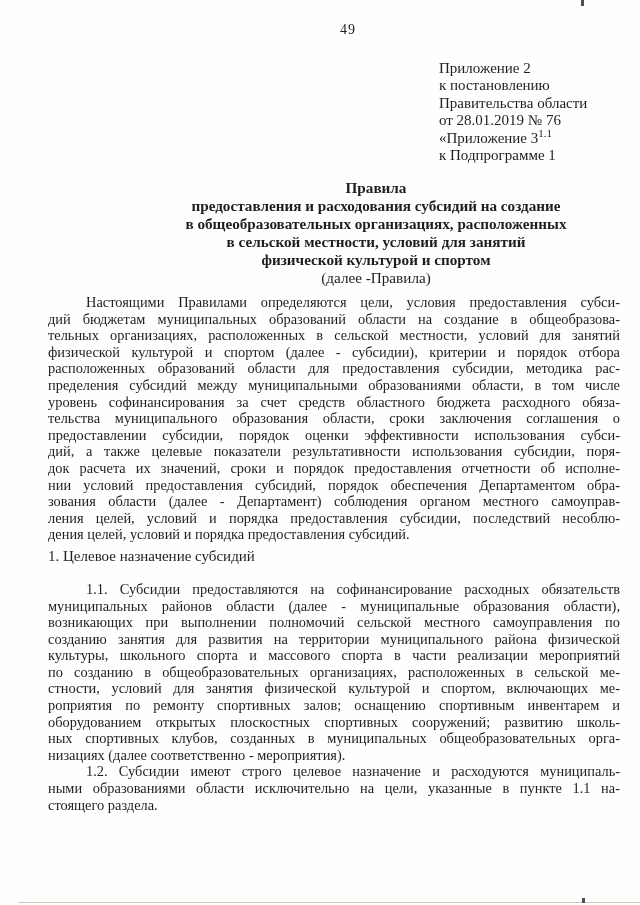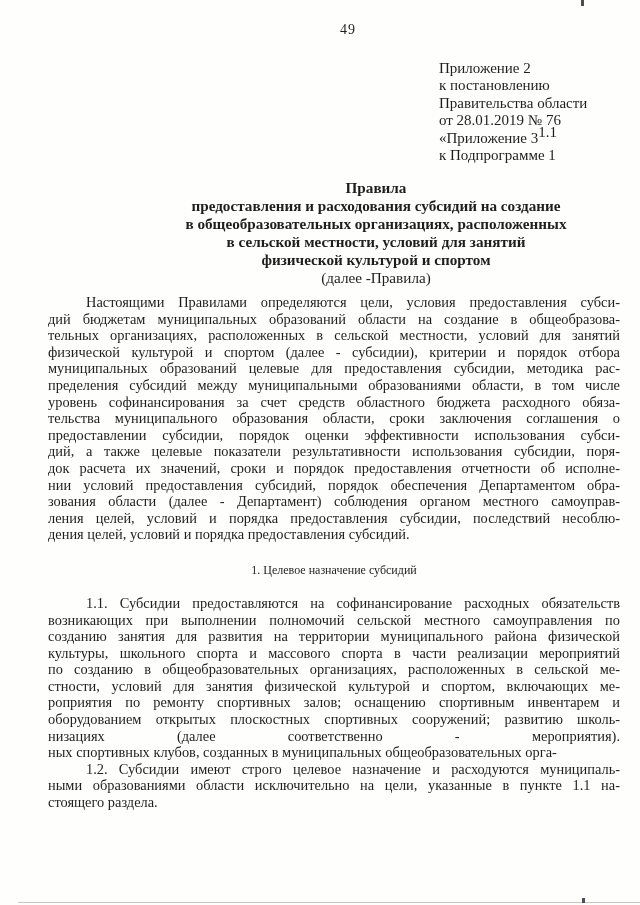--- a/index.html
+++ b/index.html
@@ -27,21 +27,21 @@
     padding-left: 28px;
   }
   .appendix {
     position: absolute;
     top: 60px;
     left: 439px;
     font-size: 15px;
     line-height: 17.4px;
   }
   .appendix sup {
-    font-size: 15px;
+    font-size: 11px;
     line-height: 0;
     vertical-align: super;
   }
   .titleblock {
     position: absolute;
     top: 179px;
     left: 16px;
     width: 640px;
     text-align: center;
     font-size: 15.2px;
@@ -69,24 +69,24 @@
     text-align: justify;
     text-align-last: justify;
   }
   .para .line:first-child {
     text-indent: 38px;
   }
   .para .line:last-child {
     text-align-last: left;
   }
   .section-heading {
-    margin-top: 19px;
+    margin-top: 5px;
     margin-bottom: 16px;
-    text-align: center;
-    font-size: 12px;
+    text-align: left;
+    font-size: 15px;
     line-height: 17px;
   }
   .scan-tick-top {
     position: absolute;
     left: 581px;
     top: 0;
     width: 3px;
     height: 6px;
     background: #4a4f55;
   }
@@ -137,44 +137,45 @@
       </div>
     <div class="subtitle">(далее -Правила)</div>
   </div>
 
   <div class="content">
     <div class="para">
         <div class="line">Настоящими Правилами определяются цели, условия предоставления субси-</div>
         <div class="line">дий бюджетам муниципальных образований области на создание в общеобразова-</div>
         <div class="line">тельных организациях, расположенных в сельской местности, условий для занятий</div>
         <div class="line">физической культурой и спортом (далее - субсидии), критерии и порядок отбора</div>
-        <div class="line">муниципальных образований целевые для предоставления субсидии, методика рас-</div>
+        <div class="line">расположенных образований области для предоставления субсидии, методика рас-</div>
         <div class="line">пределения субсидий между муниципальными образованиями области, в том числе</div>
         <div class="line">уровень софинансирования за счет средств областного бюджета расходного обяза-</div>
         <div class="line">тельства муниципального образования области, сроки заключения соглашения о</div>
         <div class="line">предоставлении субсидии, порядок оценки эффективности использования субси-</div>
         <div class="line">дий, а также целевые показатели результативности использования субсидии, поря-</div>
         <div class="line">док расчета их значений, сроки и порядок предоставления отчетности об исполне-</div>
         <div class="line">нии условий предоставления субсидий, порядок обеспечения Департаментом обра-</div>
         <div class="line">зования области (далее - Департамент) соблюдения органом местного самоуправ-</div>
         <div class="line">ления целей, условий и порядка предоставления субсидии, последствий несоблю-</div>
         <div class="line">дения целей, условий и порядка предоставления субсидий.</div>
       </div>
     <div class="section-heading">1. Целевое назначение субсидий</div>
     <div class="para">
         <div class="line">1.1. Субсидии предоставляются на софинансирование расходных обязательств</div>
+        <div class="line">муниципальных районов области (далее - муниципальные образования области),</div>
         <div class="line">возникающих при выполнении полномочий сельской местного самоуправления по</div>
         <div class="line">созданию занятия для развития на территории муниципального района физической</div>
         <div class="line">культуры, школьного спорта и массового спорта в части реализации мероприятий</div>
         <div class="line">по созданию в общеобразовательных организациях, расположенных в сельской ме-</div>
         <div class="line">стности, условий для занятия физической культурой и спортом, включающих ме-</div>
         <div class="line">роприятия по ремонту спортивных залов; оснащению спортивным инвентарем и</div>
         <div class="line">оборудованием открытых плоскостных спортивных сооружений; развитию школь-</div>
+        <div class="line">ных спортивных клубов, созданных в муниципальных общеобразовательных орга-</div>
         <div class="line">низациях (далее соответственно - мероприятия).</div>
-        <div class="line">ных спортивных клубов, созданных в муниципальных общеобразовательных орга-</div>
       </div>
     <div class="para">
         <div class="line">1.2. Субсидии имеют строго целевое назначение и расходуются муниципаль-</div>
         <div class="line">ными образованиями области исключительно на цели, указанные в пункте 1.1 на-</div>
         <div class="line">стоящего раздела.</div>
       </div>
   </div>
 
   <div class="scan-edge"></div>
   <div class="scan-tick-bottom"></div>

